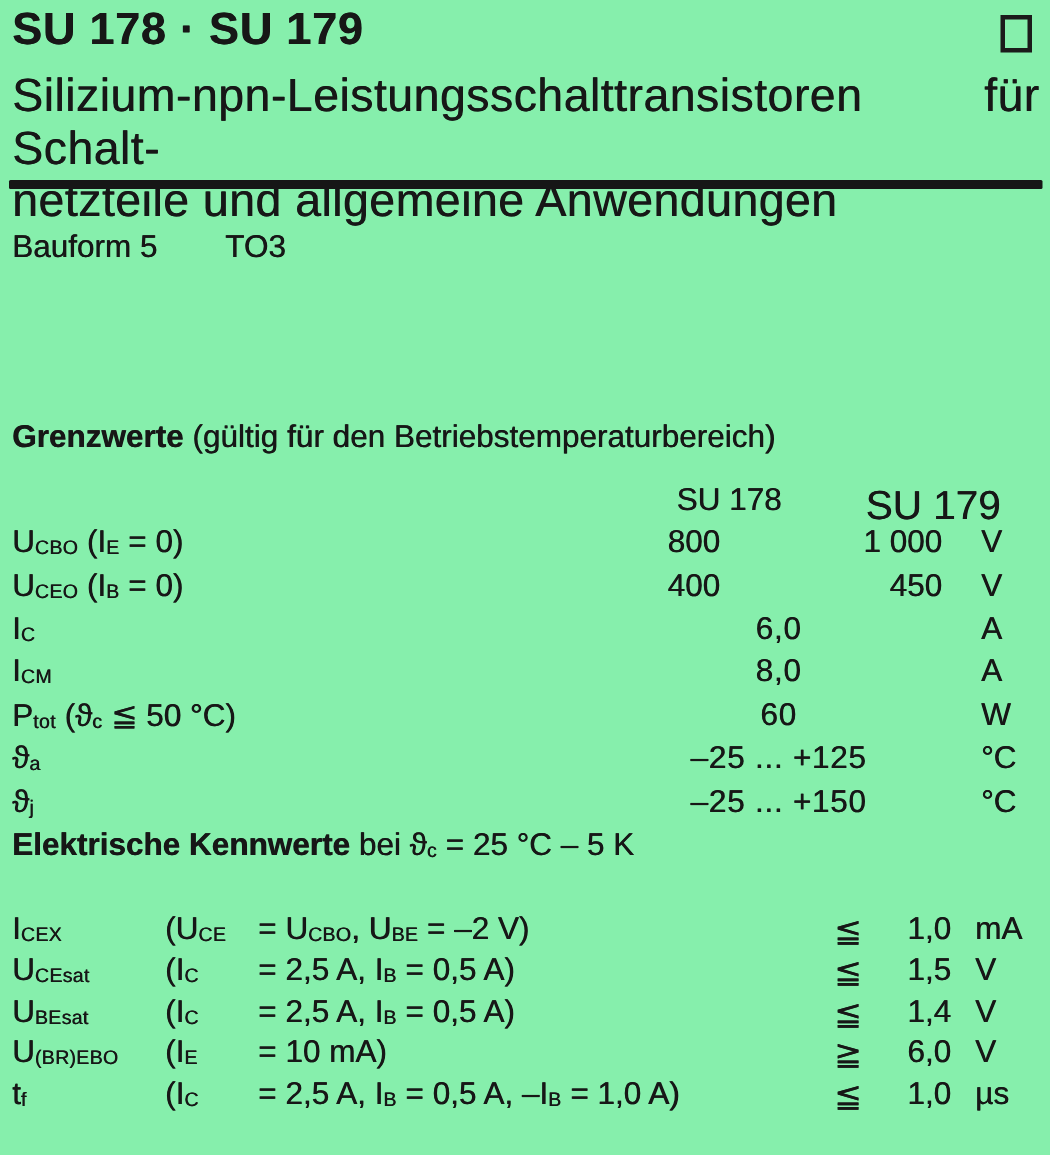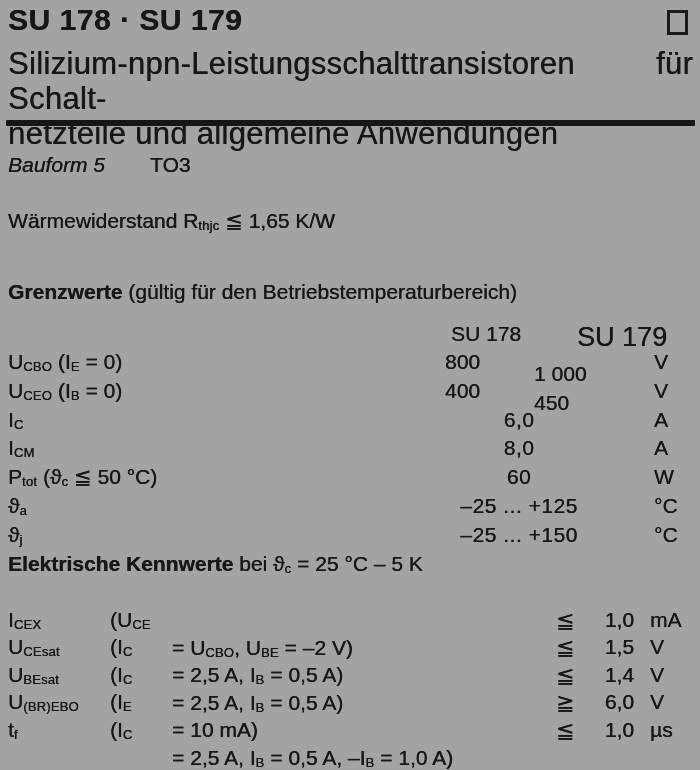--- a/index.html
+++ b/index.html
@@ -1,21 +1,21 @@
 <!DOCTYPE html>
 <html><head>
 <meta charset="utf-8">
 <style>
   html, body { margin: 0; padding: 0; }
   body { background: #e8e7e3; }
   .paper {
     position: relative;
     width: 700px;
     height: 770px;
-    background: #a3a3a3;
+    background: #86efac;
     font-family: "Liberation Sans", "DejaVu Sans", sans-serif;
     color: #171717;
     overflow: hidden;
     text-shadow: 0.35px 0 0 currentColor;
   }
   .title {
     position: absolute; top: 3px; left: 8px;
     font-size: 30px; font-weight: bold; letter-spacing: 0.5px;
     white-space: nowrap;
   }
@@ -40,53 +40,52 @@
   .sb { font-size: 0.62em; vertical-align: -0.12em; letter-spacing: 0.2px; }
 
   
   .g-head { position: absolute; top: 322px; left: 0; width: 700px; height: 26px; }
   .g-h1 { position: absolute; left: 451px; font-size: 21px; }
   .g-h2 { position: absolute; left: 577px; font-size: 27px; }
   .g-body { position: absolute; top: 350px; left: 0; width: 700px; }
   .g-row { position: relative; height: 28.8px; font-size: 21px; padding-left: 40px; }
   .g-sym    { position: absolute; left: 8px;   white-space: nowrap; }
   .g-v1     { position: absolute; left: 368px; width: 112px; text-align: right; }
-  .g-v2     { position: absolute; left: 534px; width: 112px; text-align: left; margin-top: 12px; }
+  .g-v2     { position: absolute; left: 516px; width: 112px; text-align: right; }
   .g-shared { position: absolute; left: 420px; width: 198px; text-align: center; letter-spacing: 0.5px; }
   .g-unit   { position: absolute; left: 654px; }
 
   
   .k-body { position: absolute; top: 608px; left: 0; width: 700px; }
   .k-row { position: relative; height: 27.4px; font-size: 21px; }
   .k-sym  { position: absolute; left: 8px;   white-space: nowrap; }
   .k-var  { position: absolute; left: 110px; white-space: nowrap; }
-  .k-rest { position: absolute; left: 172px; white-space: nowrap; margin-top: 28px; }
+  .k-rest { position: absolute; left: 172px; white-space: nowrap; }
   .k-rel  { position: absolute; left: 556px; font-size: 22px; }
   .k-val  { position: absolute; left: 582px; width: 52px; text-align: right; }
   .k-unit { position: absolute; left: 650px; }
 </style>
 </head>
 <body>
 
 <div class="paper">
 
   <div class="title">SU 178 · SU 179</div>
   <div class="corner-box"></div>
 
   <div class="subtitle">
     <span class="l1">Silizium-npn-Leistungsschalttransistoren für Schalt-</span>
     <span class="l2">netzteile und allgemeine Anwendungen</span>
   </div>
 
   <div class="rule"></div>
 
-  <div class="abs bodytext" style="top:153px; left:8px;font-style:italic;">Bauform 5</div>
+  <div class="abs bodytext" style="top:153px; left:8px;">Bauform 5</div>
   <div class="abs bodytext" style="top:153px; left:150px;">TO3</div>
 
-  <div class="abs bodytext" style="top:209px; left:8px;">Wärmewiderstand R<span class="sb">thjc</span> ≦ 1,65 K/W</div>
 
   <div class="abs bodytext" style="top:280px; left:8px;">
     <span class="bold">Grenzwerte</span><span> (gültig für den Betriebstemperaturbereich)</span>
   </div>
 
   <div class="g-head">
     <span class="g-h1">SU 178</span>
     <span class="g-h2">SU 179</span>
   </div>
 

